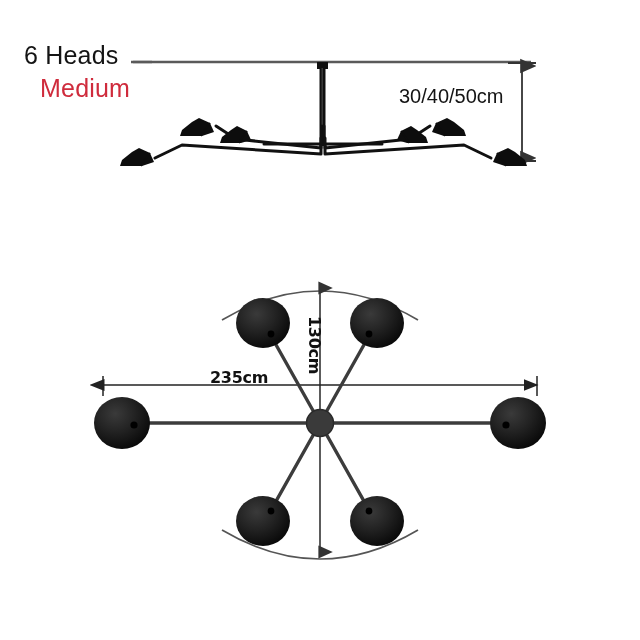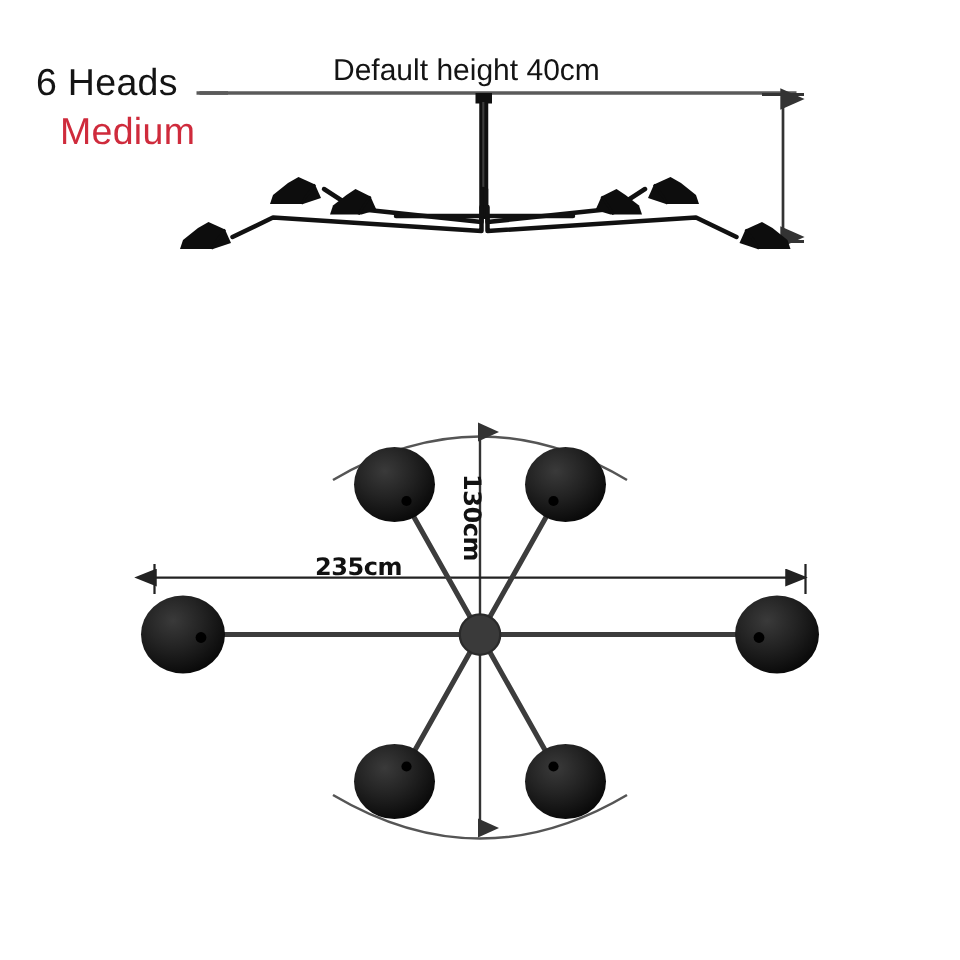--- a/index.html
+++ b/index.html
@@ -236,20 +236,20 @@
 
       <circle cx="320" cy="423" r="13.5" fill="#3a3a3a" stroke="#2a2a2a" stroke-width="1.5"></circle>
     </g>
 
   </svg>
 
   <div class="txt" id="heads-title">6 Heads</div>
 
   <div class="txt" id="size-label">Medium</div>
 
-  <div class="txt" id="default-height-label">Default height 40cm</div>
-
+
+  <div class="txt" id="drop-range-label">30/40/50cm</div>
 
   <div class="txt" id="width-label">235cm</div>
 
   <div class="txt" id="depth-label">130cm</div>
 
 </div>
 
 </body></html>

